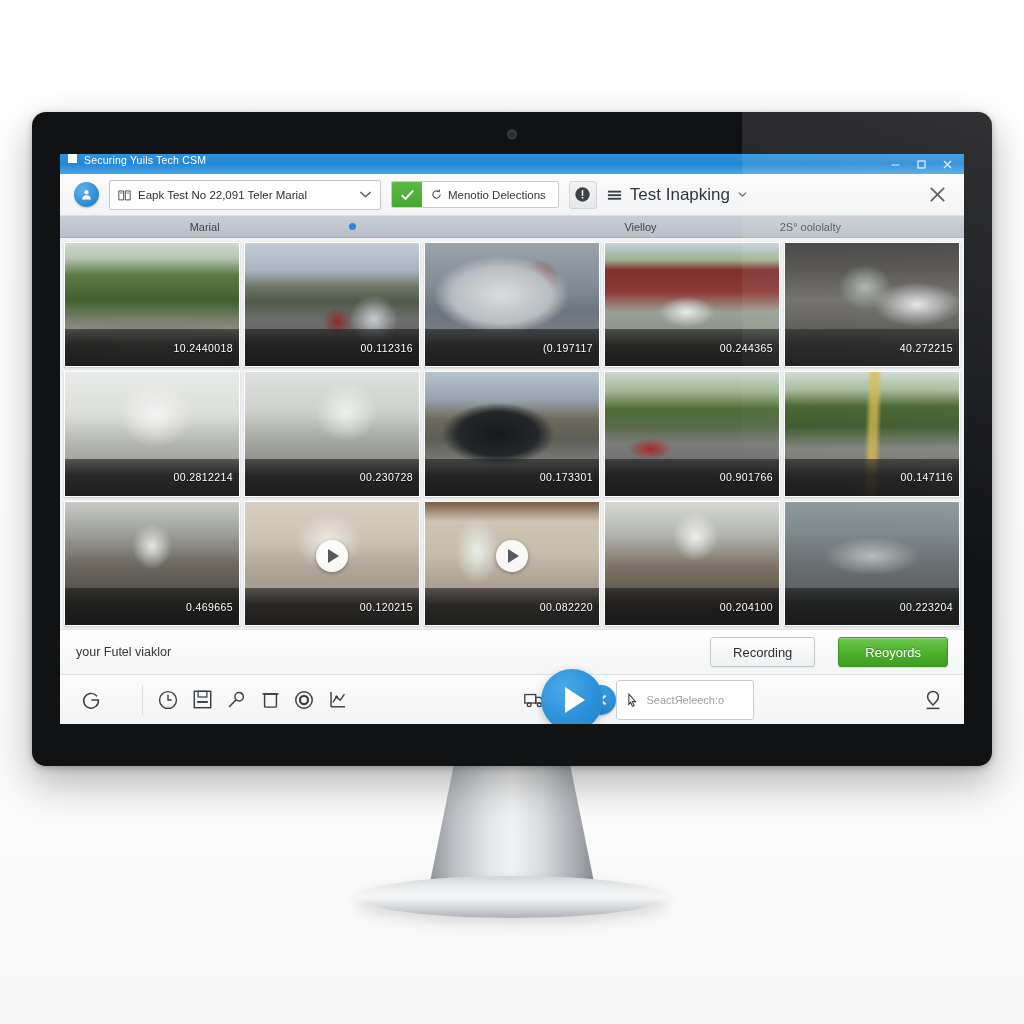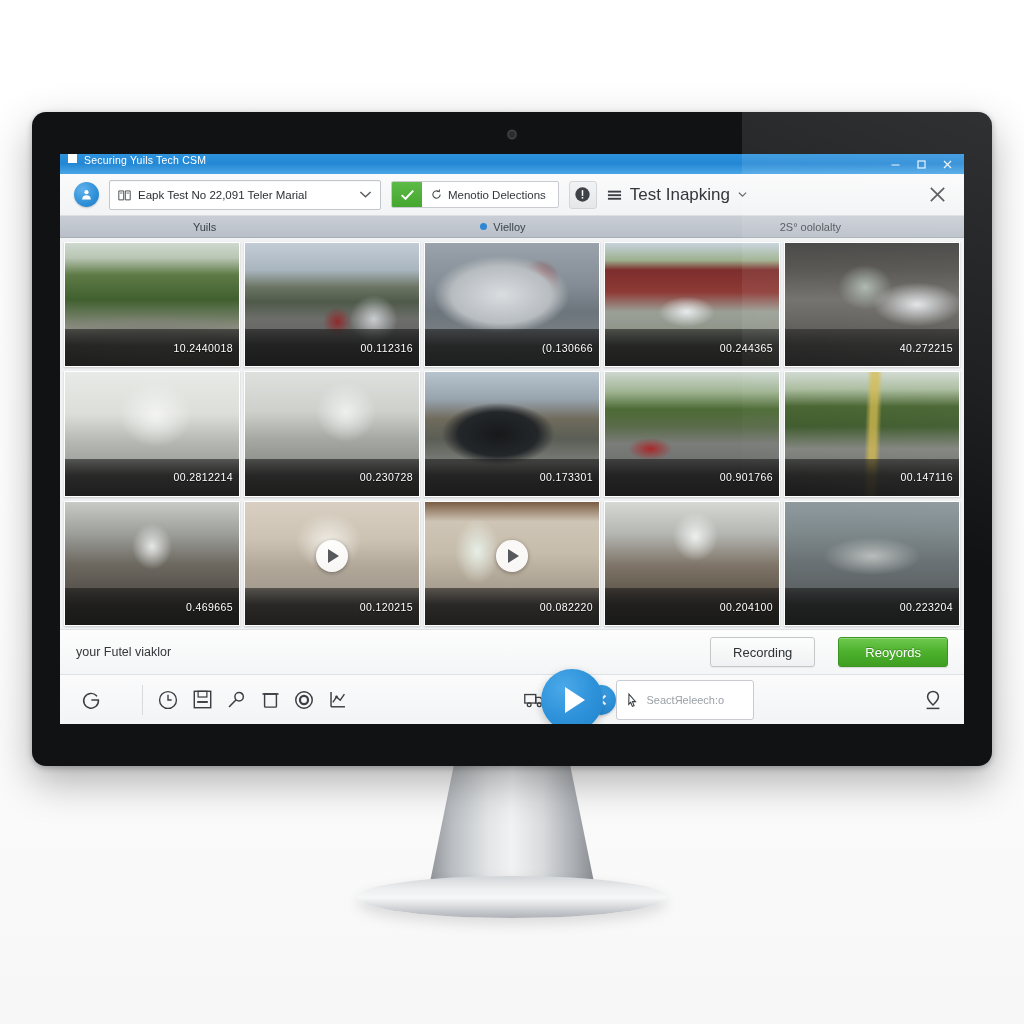--- a/index.html
+++ b/index.html
@@ -148,21 +148,21 @@
   
   #tabstrip {
     height: 22px; flex: 0 0 22px;
     background: linear-gradient(180deg,#c9ced6 0%,#b9bfc8 100%);
     border-bottom: 1px solid #a8aeb6;
     display: flex; align-items: center;
     font-size: 11px; color: #3c4248;
   }
   .tab { display: flex; align-items: center; justify-content: center; gap: 6px; height: 100%; }
   #tab-camera { flex: 0 0 32%; }
-  #tab-video  { flex: 0 0 34%; }
+  #tab-video  { flex: 0 0 34%; justify-content: space-between; }
   #tab-quality{ flex: 1 1 auto; justify-content: center; color: #4a5057; }
   .tab-dot { width: 7px; height: 7px; border-radius: 50%; background: #2f86d6; flex: 0 0 7px; }
 
   
   #grid {
     flex: 1 1 auto;
     background: #f0f2f4;
     padding: 4px 4px 3px 4px;
     display: grid;
     grid-template-columns: repeat(5, 1fr);
@@ -470,21 +470,21 @@
           <div id="close-x">
             <svg width="19" height="19" viewBox="0 0 20 20">
               <line x1="3" y1="3" x2="17" y2="17" stroke="#4a4e52" stroke-width="1.8"></line>
               <line x1="17" y1="3" x2="3" y2="17" stroke="#4a4e52" stroke-width="1.8"></line>
             </svg>
           </div>
         </div>
 
         <div id="tabstrip">
           <div class="tab" id="tab-camera">
-            <span>Yuils</span>
+            <span>Marial</span>
           </div>
           <div class="tab" id="tab-video">
             <span class="tab-dot"></span>
             <span>Vielloy</span>
           </div>
           <div class="tab" id="tab-quality">
             <span>2S° oololalty</span>
           </div>
         </div>
 
@@ -497,21 +497,21 @@
             </div>
             <div class="thumb">
               <div class="scene sc-road-cars"></div>
               <div class="tstrip">
                 <span class="tcode">00.112316</span>
               </div>
             </div>
             <div class="thumb">
               <div class="scene sc-car-closeup"></div>
               <div class="tstrip">
-                <span class="tcode">(0.130666</span>
+                <span class="tcode">(0.197117</span>
               </div>
             </div>
             <div class="thumb">
               <div class="scene sc-house-red"></div>
               <div class="tstrip">
                 <span class="tcode">00.244365</span>
               </div>
             </div>
             <div class="thumb">
               <div class="scene sc-garage"></div>

